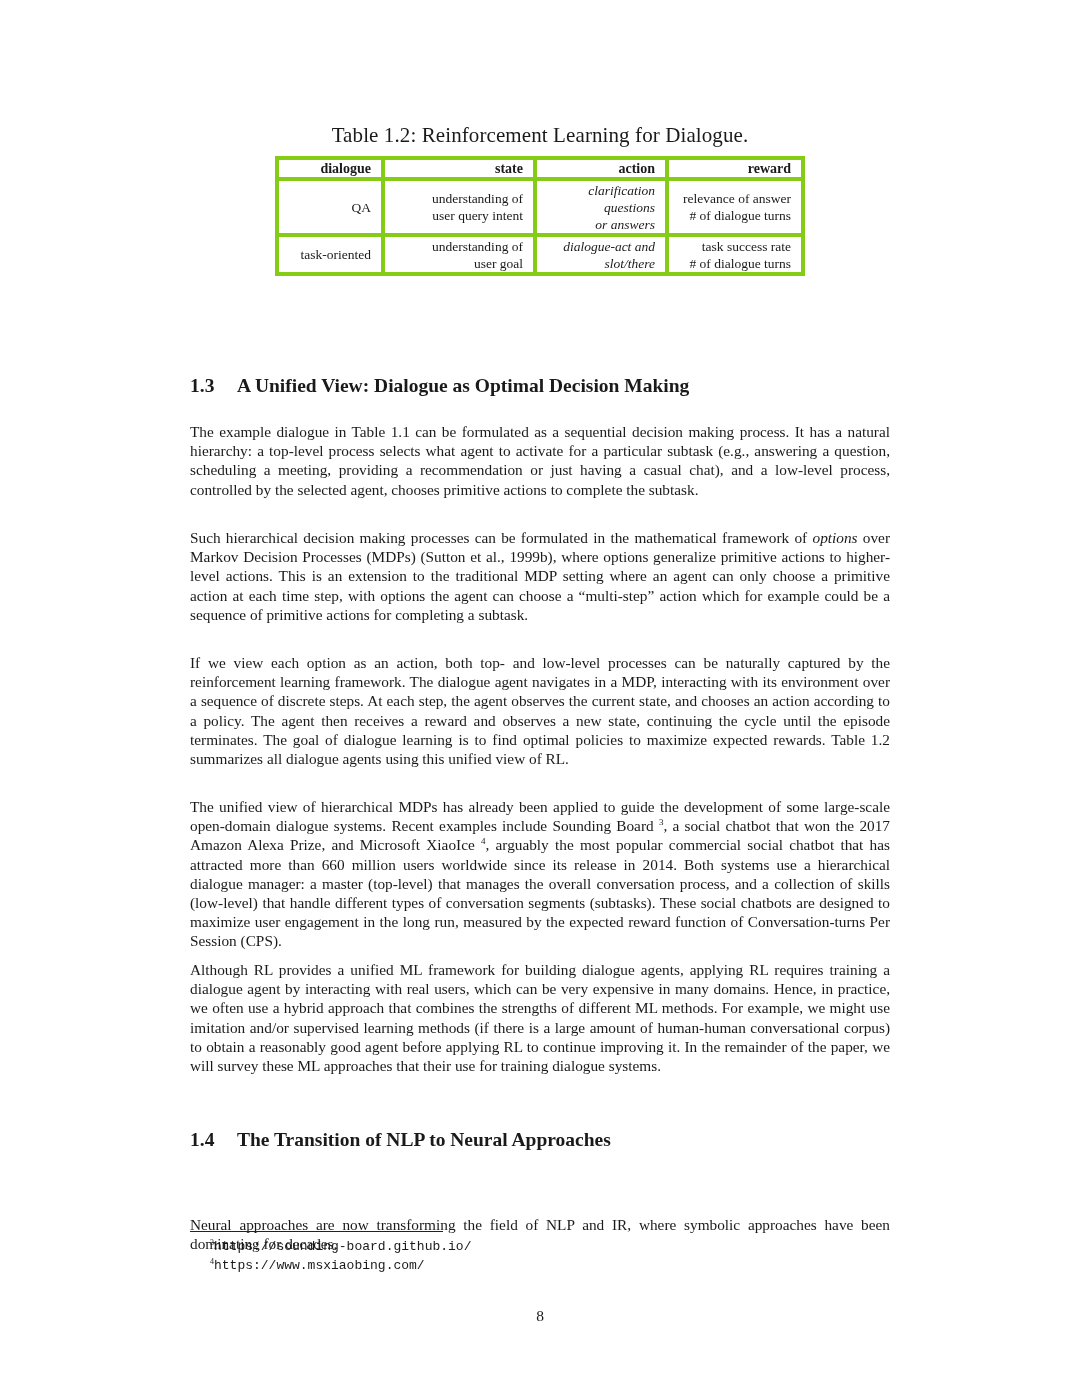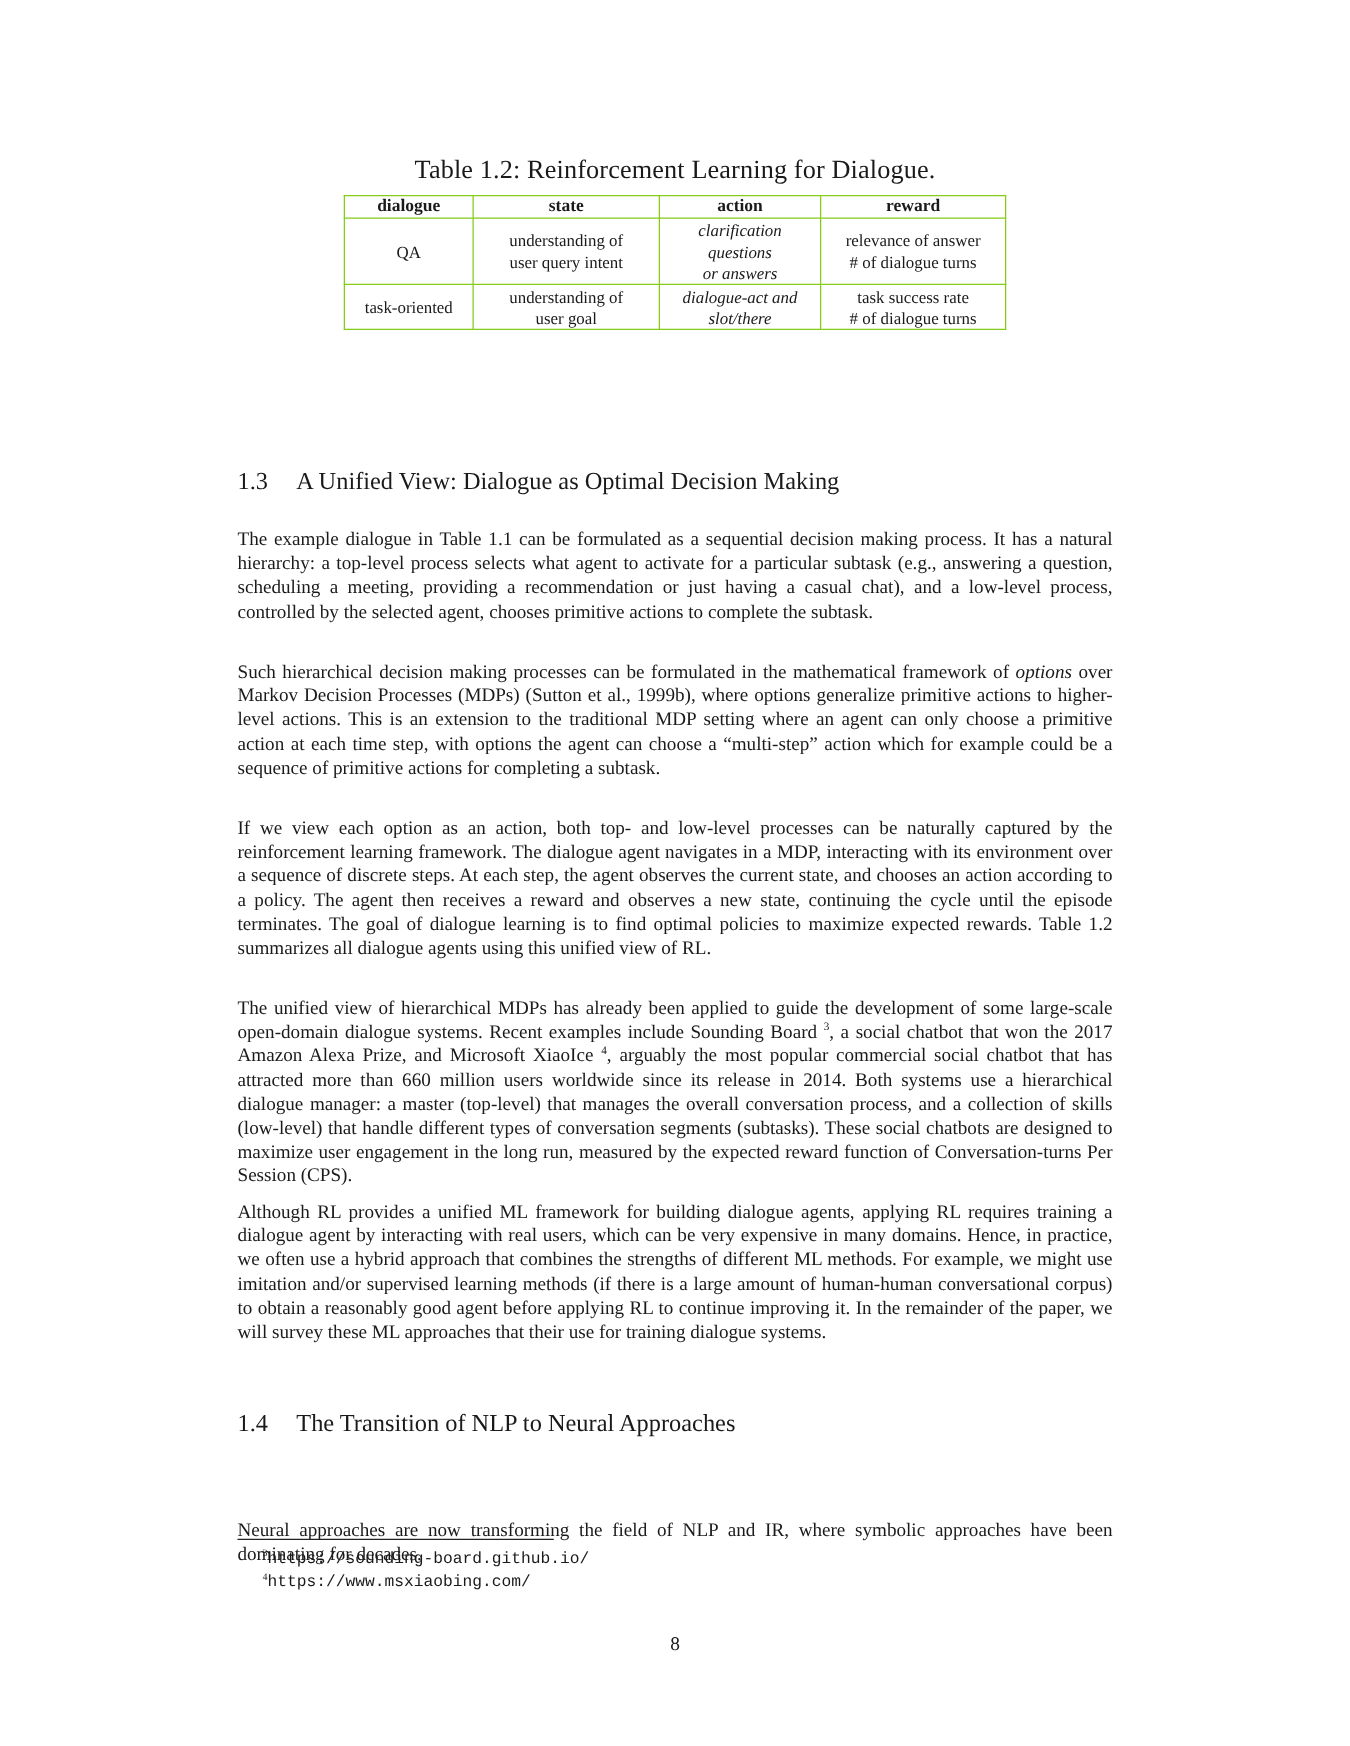--- a/index.html
+++ b/index.html
@@ -33,23 +33,23 @@
     table.rl {
       position: absolute;
       left: 85px;
       top: 156px;
       width: 530px;
       border-collapse: collapse;
       font-size: 13.5px;
       line-height: 17px;
     }
     table.rl th, table.rl td {
-      border: 1px solid #84cc16;
+      border: 4px solid #84cc16;
       padding: 0 10px;
-      text-align: center;
+      text-align: right;
       vertical-align: middle;
     }
     table.rl th {
       font-weight: bold;
       height: 17px;
       font-size: 14px;
     }
     table.rl td.c0 { width: 82px; }
     table.rl td.c1 { width: 128px; }
     table.rl td.c2 { width: 108px; font-style: italic; }
@@ -57,21 +57,21 @@
     table.rl tr.r1 td { height: 35px; }
     table.rl tr.r2 td { height: 35px; }
     table.rl tr.r3 td { height: 35px; }
     .cell-line { display: block; }
 
     h2 {
       position: absolute;
       left: 0;
       margin: 0;
       font-size: 19.5px;
-      font-weight: normal;
+      font-weight: bold;
       white-space: nowrap;
     }
     h2 .num { display: inline-block; width: 47px; }
     #h13 { top: 375px; }
     #h14 { top: 1129px; }
 
     p.para {
       position: absolute;
       left: 0;
       width: 700px;

